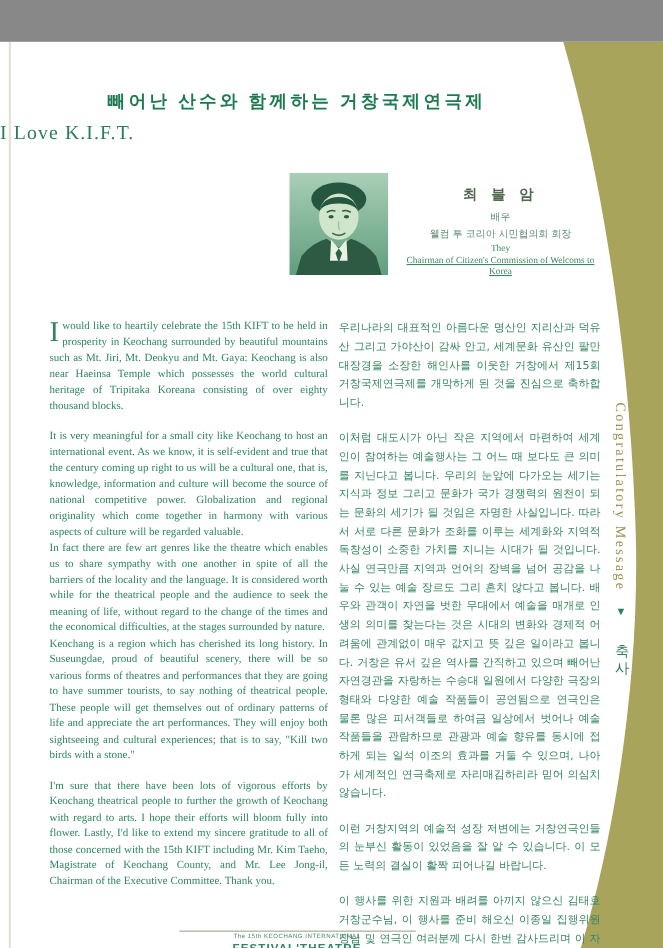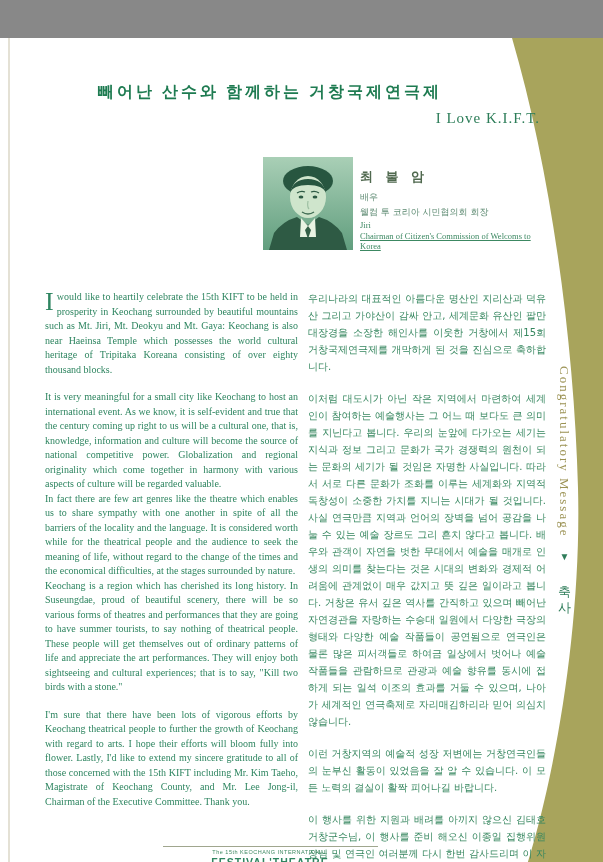--- a/index.html
+++ b/index.html
@@ -13,27 +13,27 @@
 
   
   .band { position:absolute; top:0; right:0; width:130px; height:862px; }
 
   
   .title {
     position:absolute; top:44px; left:0; width:540px; text-align:center;
     color:#1e7b51; font-size:16px; font-weight:bold; letter-spacing:3px;
   }
   .subtitle {
-    position:absolute; top:72px; left:0; width:540px; text-align:right;
-    color:#2c7d58; font-size:15px; letter-spacing:1px;
+    position:absolute; top:72px; left:0; width:540px; text-align:left;
+    color:#2c7d58; font-size:18px; letter-spacing:1px;
   }
 
   
   .photo { position:absolute; left:263px; top:119px; width:90px; height:93px; }
-  .name-block { position:absolute; left:360px; top:130px; width:190px; }
+  .name-block { position:absolute; left:360px; top:130px; width:190px;text-align:center; }
   .name-ko { font-size:13px; font-weight:bold; color:#50694f; letter-spacing:4px; font-family:"DejaVu Sans", sans-serif; }
   .role-ko  { font-size:9px; color:#5b8970; margin-top:5px; font-family:"DejaVu Sans", sans-serif; }
   .org-ko   { font-size:9px; color:#5b8970; margin-top:2px; font-family:"DejaVu Sans", sans-serif; }
   .name-en  { font-size:13px; color:#35825f; margin-top:9px; }
   .role-en  { font-size:8.5px; color:#3c8862; margin-top:1px; }
   .org-en   { font-size:8.5px; color:#3c8862; margin-top:1px;text-decoration:underline; }
 
   
   .col-en {
     position:absolute; left:45px; top:252px; width:253px;
@@ -114,21 +114,21 @@
       <path d="M6,93 L11,76 Q20,64 34,60 L45,68 L56,60 Q70,64 79,76 L84,93 Z" fill="#2e5a44"></path>
       <path d="M38,61 L45,69 L52,61 L53,80 L37,80 Z" fill="#e9f3e3"></path>
       <path d="M45,69 L48,73 L45,82 L42,73 Z" fill="#335f47"></path>
     </svg>
   </div>
 
   <div class="name-block">
     <div class="name-ko">최 불 암</div>
     <div class="role-ko">배우</div>
     <div class="org-ko">웰컴 투 코리아 시민협의회 회장</div>
-    <div class="role-en">Jiri</div>
+    <div class="role-en">They</div>
     <div class="org-en">Chairman of Citizen's Commission of  Welcoms to Korea</div>
   </div>
 
   <div class="col-en">
     <p><span class="dropcap">I</span><span>would like to heartily celebrate the 15th KIFT to be held in prosperity in Keochang surrounded by beautiful mountains such as Mt. Jiri, Mt. Deokyu and Mt. Gaya: Keochang is also near Haeinsa Temple which possesses the world cultural heritage of Tripitaka Koreana consisting of over eighty thousand blocks.</span></p>
     <p class="gap">It is very meaningful for a small city like Keochang to host an international event. As we know, it is self-evident and true that the century coming up right to us will be a cultural one, that is, knowledge, information and culture will become the source of national competitive power. Globalization and regional originality which come together in harmony with various aspects of culture will be regarded valuable.</p>
     <p>In fact there are few art genres like the theatre which enables us to share sympathy with one another in spite of all the barriers of the locality and the language. It is considered worth while for the theatrical people and the audience to seek the meaning of life, without regard to the change of the times and the economical difficulties, at the stages surrounded by nature.</p>
     <p>Keochang is a region which has cherished its long history. In Suseungdae, proud of beautiful scenery, there will be so various forms of theatres and performances that they are going to have summer tourists, to say nothing of theatrical people. These people will get themselves out of ordinary patterns of life and appreciate the art performances. They will enjoy both sightseeing and cultural experiences; that is to say, "Kill two birds with a stone."</p>
     <p class="gap">I'm sure that there have been lots of vigorous efforts by Keochang theatrical people to further the growth of Keochang with regard to arts. I hope their efforts will bloom fully into flower. Lastly, I'd like to extend my sincere gratitude to all of those concerned with the 15th KIFT including Mr. Kim Taeho, Magistrate of Keochang County, and Mr. Lee Jong-il, Chairman of the Executive Committee. Thank you.</p>
   </div>

